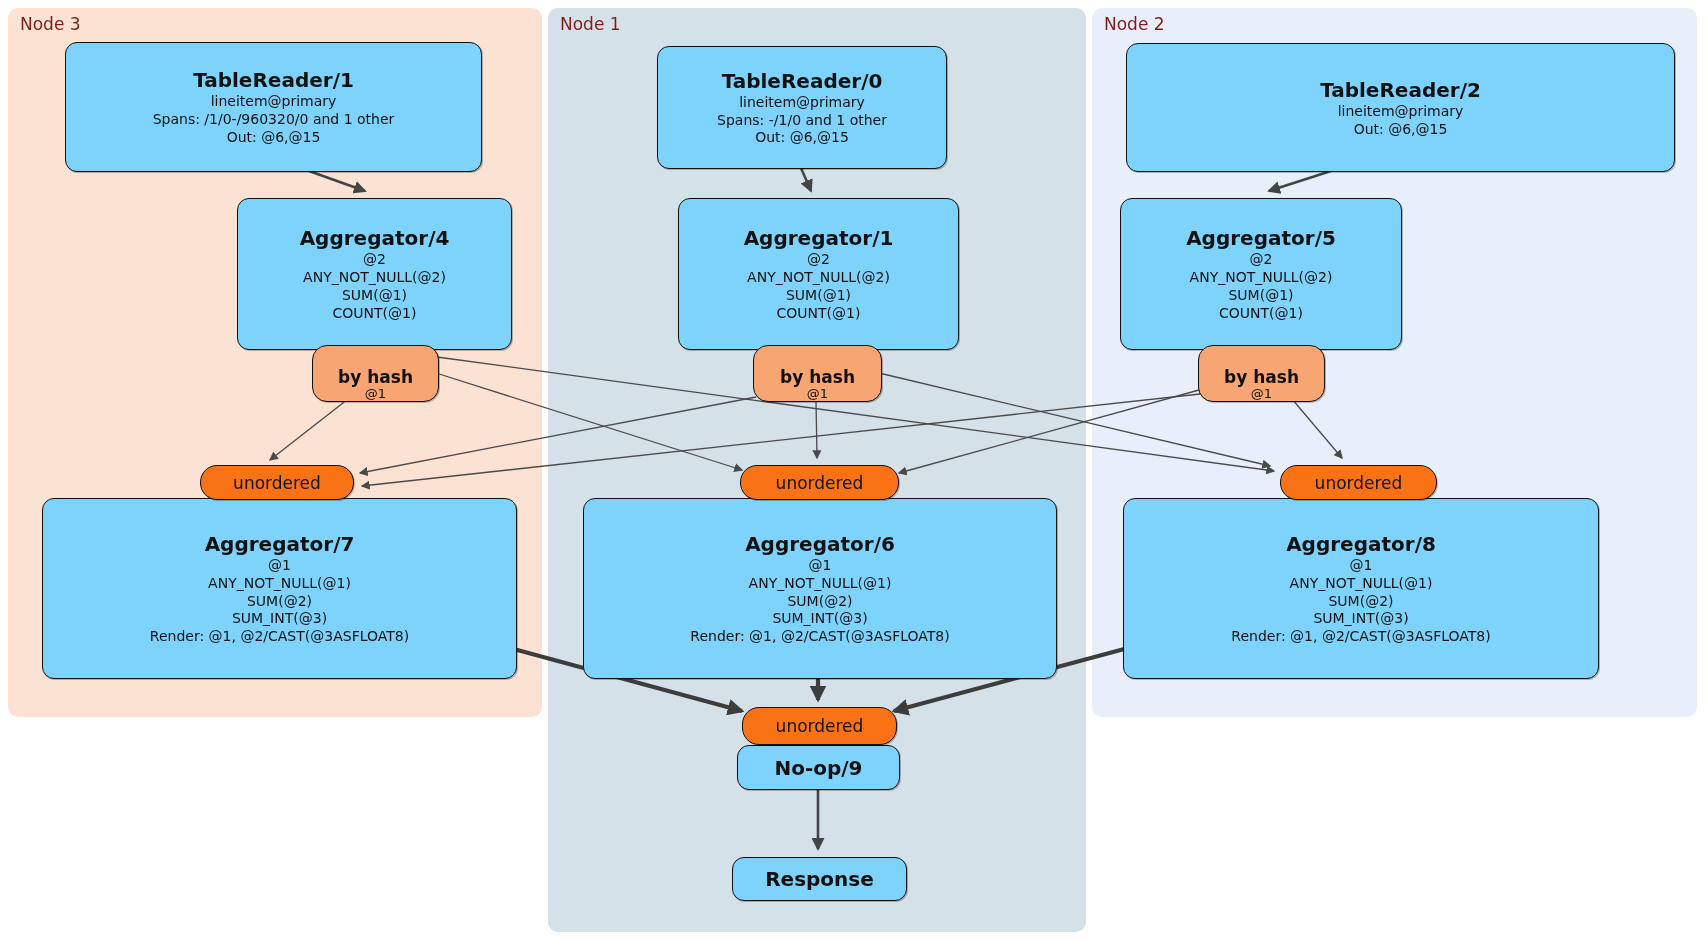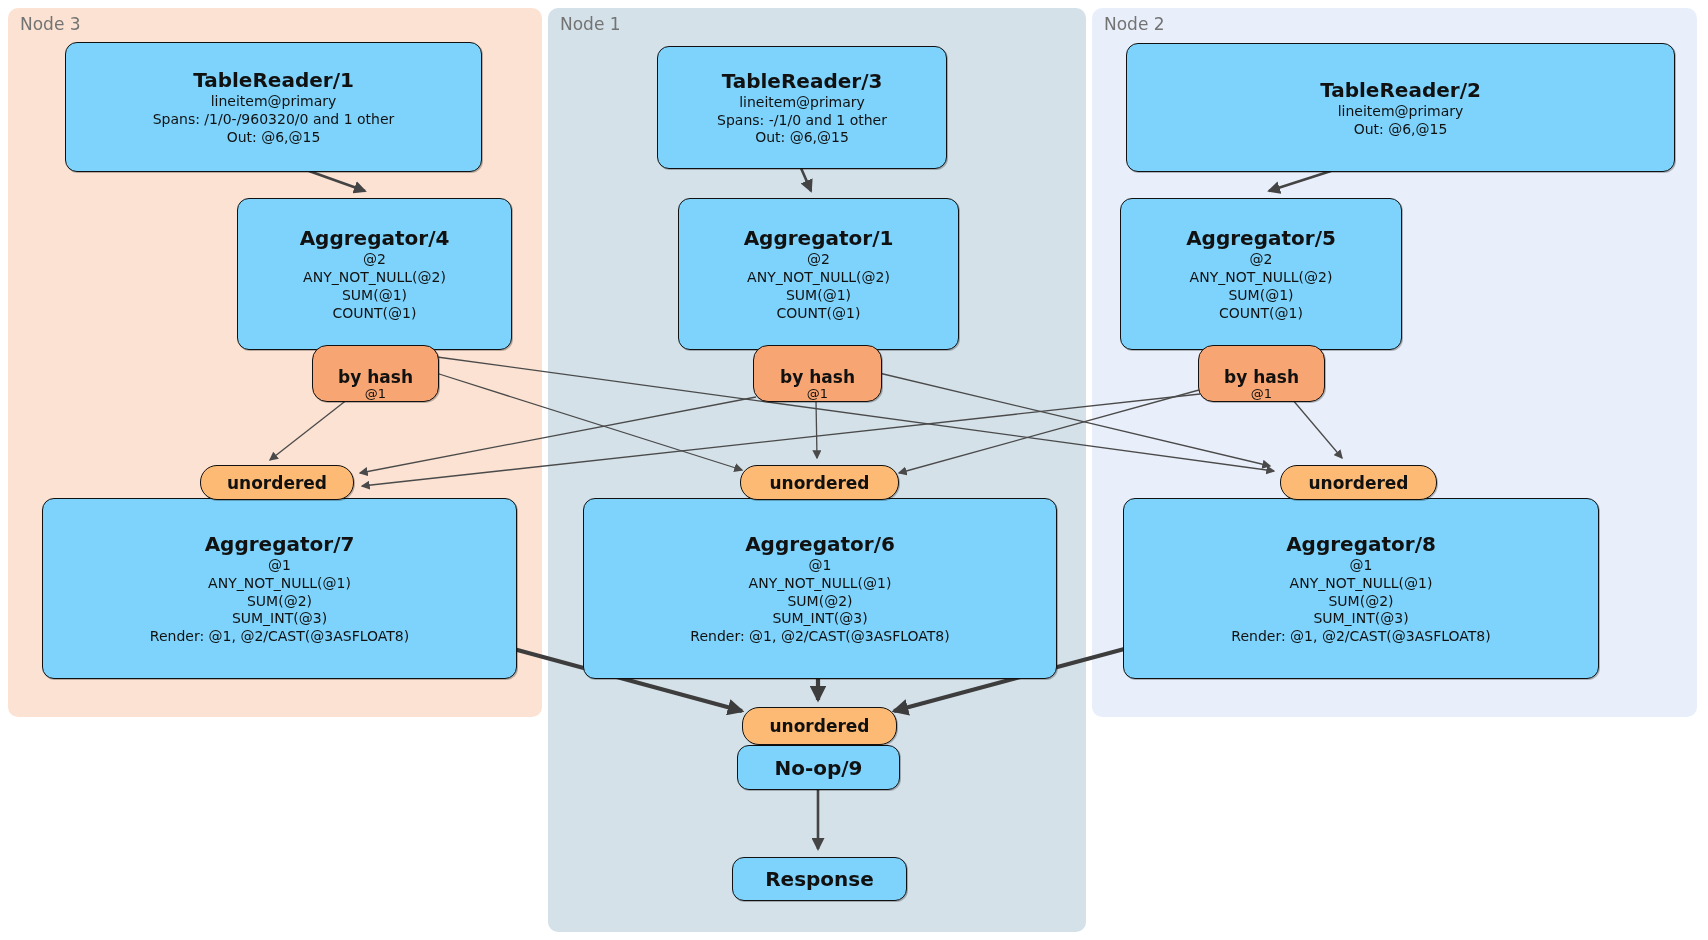--- a/index.html
+++ b/index.html
@@ -4,40 +4,40 @@
 <style>
   html,body{margin:0;padding:0;background:#ffffff;}
   .stage{
     position:relative;width:1708px;height:940px;background:#ffffff;overflow:hidden;
     font-family:"DejaVu Sans","Liberation Sans",sans-serif;color:#111;
   }
   .panel{position:absolute;border-radius:10px;}
   .panel-node3{left:8px;top:8px;width:534px;height:709px;background:#fbe2d2;}
   .panel-node1{left:548px;top:8px;width:538px;height:924px;background:#d4e1e9;}
   .panel-node2{left:1092px;top:8px;width:605px;height:709px;background:#e9effa;}
-  .panel-label{position:absolute;left:12px;top:6px;font-size:17px;color:#737373;}
+  .panel-label{position:absolute;left:12px;top:6px;font-size:17px;color:#7f1d1d;}
   svg.edges{position:absolute;left:0;top:0;z-index:1;}
   .box{
     position:absolute;z-index:2;background:#7dd3fc;border:1.6px solid #111;border-radius:12px;
     display:flex;flex-direction:column;align-items:center;justify-content:center;
     text-align:left;box-shadow:1px 1px 0 rgba(0,0,0,0.25);
   }
   .box .title{font-weight:bold;font-size:20px;line-height:1.3;}
   .box .line{font-size:14px;line-height:1.28;white-space:nowrap;}
   .router{
     position:absolute;z-index:3;background:#f7a572;border:1.6px solid #111;border-radius:15px;
     display:flex;flex-direction:column;align-items:center;justify-content:flex-end;text-align:center;
     box-shadow:1px 1px 0 rgba(0,0,0,0.25);
   }
   .router .rtitle{font-weight:bold;font-size:17px;line-height:1.1;}
   .router .rdetail{font-size:13px;line-height:1.1;}
   .stream{
-    position:absolute;z-index:3;background:#fdba74;border:1.6px solid #111;border-radius:17px;
+    position:absolute;z-index:3;background:#f97316;border:1.6px solid #111;border-radius:17px;
     display:flex;align-items:center;justify-content:center;text-align:center;
-    font-weight:bold;font-size:17px;box-shadow:1px 1px 0 rgba(0,0,0,0.25);
+    font-weight:normal;font-size:17px;box-shadow:1px 1px 0 rgba(0,0,0,0.25);
   }
   .e-thin{stroke:#4a4a4a;stroke-width:1.3;fill:none;}
   .e-med{stroke:#444444;stroke-width:2.6;fill:none;}
   .e-thick{stroke:#3d3d3d;stroke-width:4.2;fill:none;}
 </style>
 </head>
 <body>
 
 <div class="stage">
 
@@ -86,21 +86,21 @@
     <line class="e-med" x1="818" y1="789" x2="818" y2="849" marker-end="url(#ah-m)"></line>
   </svg>
 
   <div class="box" style="left:65px;top:42px;width:415px;height:128px;">
     <div class="title">TableReader/1</div>
     <div class="line">lineitem@primary</div>
     <div class="line">Spans: /1/0-/960320/0 and 1 other</div>
     <div class="line">Out: @6,@15</div>
   </div>
   <div class="box" style="left:657px;top:46px;width:288px;height:121px;">
-    <div class="title">TableReader/3</div>
+    <div class="title">TableReader/0</div>
     <div class="line">lineitem@primary</div>
     <div class="line">Spans: -/1/0 and 1 other</div>
     <div class="line">Out: @6,@15</div>
   </div>
   <div class="box" style="left:1126px;top:43px;width:547px;height:127px;">
     <div class="title">TableReader/2</div>
     <div class="line">lineitem@primary</div>
     <div class="line">Out: @6,@15</div>
   </div>
 

